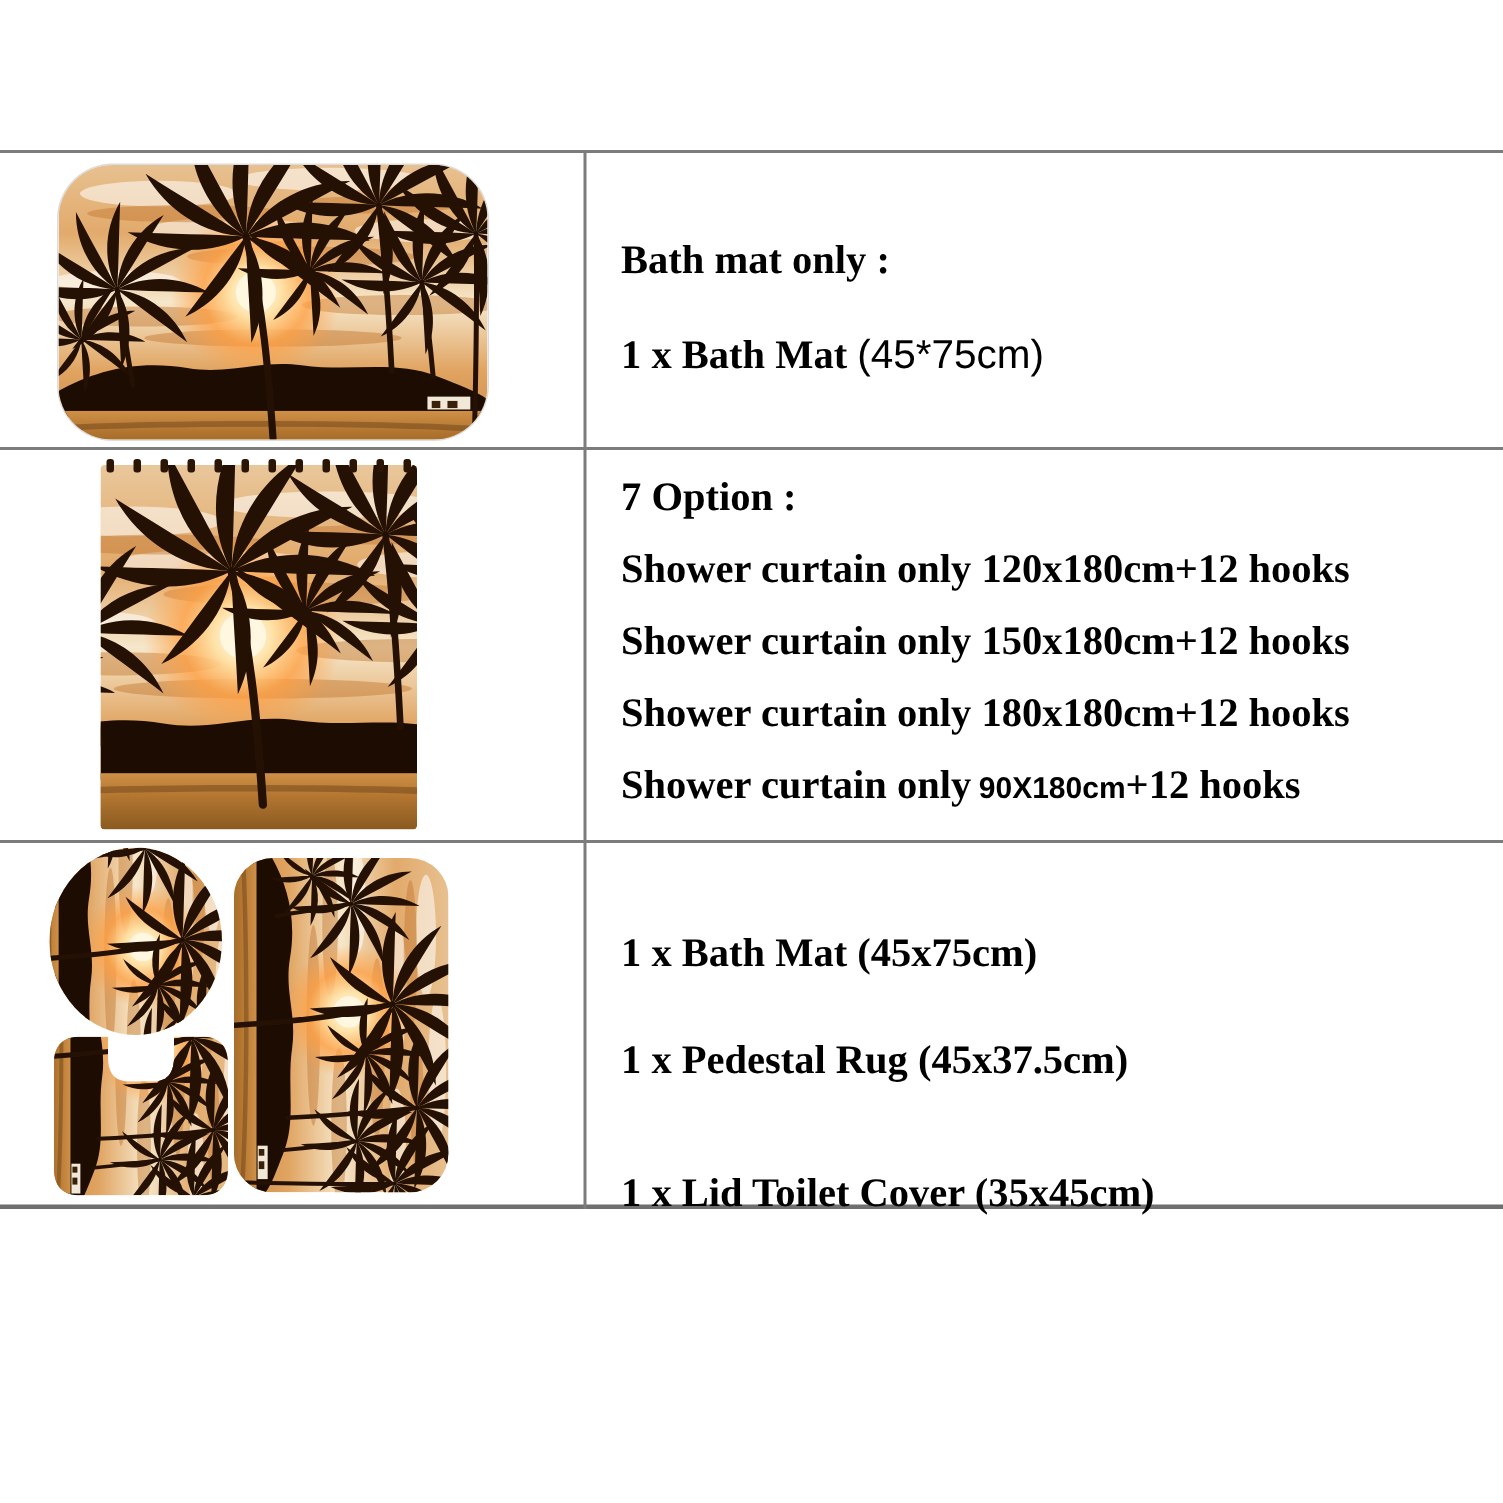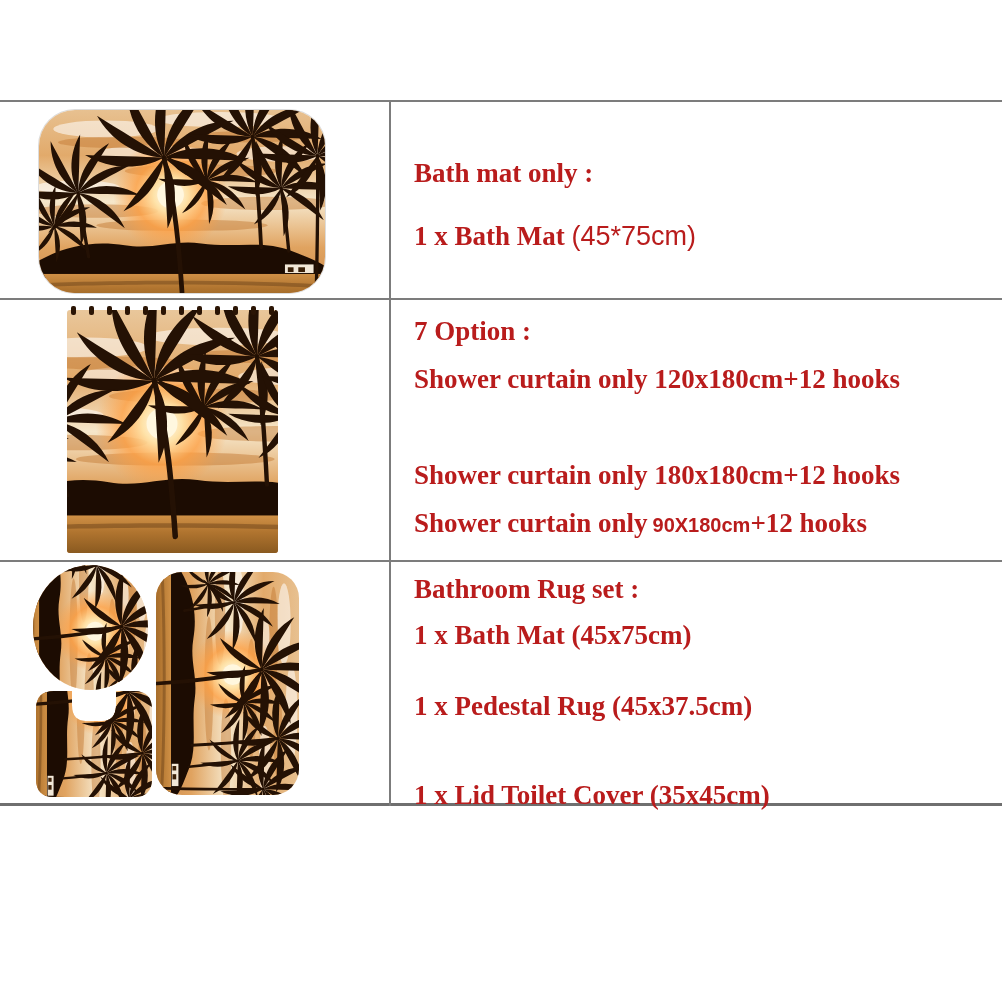--- a/index.html
+++ b/index.html
@@ -1,18 +1,18 @@
 <!DOCTYPE html>
 <html><head>
 <meta charset="utf-8">
 <style>
   html,body{margin:0;padding:0;background:#ffffff;}
   #stage{
     position:relative;width:1002px;height:1002px;background:#ffffff;overflow:hidden;
-    font-family:"Liberation Serif", serif;color:#b91c1c;
+    font-family:"Liberation Serif", serif;color:#000000;
   }
   .hline{position:absolute;left:0;width:1002px;background:#7c7c7c;}
   .vline{position:absolute;background:#7c7c7c;}
   .txt{position:absolute;left:414px;white-space:nowrap;font-weight:bold;font-size:27px;line-height:30px;}
   .sans{font-family:"Liberation Sans", sans-serif;font-weight:normal;font-size:27px;}
   .sansbold{font-family:"Liberation Sans", sans-serif;font-weight:bold;font-size:20px;margin-left:5px;}
   .photo{position:absolute;overflow:hidden;}
   .photo svg{display:block;width:100%;height:100%;}
   #bath-mat-photo{left:39px;top:110px;width:286px;height:183px;border-radius:36px;box-shadow:0 0 0 1px #dcdcdc;}
   #curtain-photo{left:67px;top:310px;width:211px;height:243px;border-radius:3px;}
@@ -152,36 +152,36 @@
       <span class="hook"></span>
       <span class="hook"></span>
   </div>
   <div class="photo" id="curtain-photo">
     <svg viewBox="52 0 191 220" preserveAspectRatio="xMidYMid slice">
         <use href="#palm-scene"></use>
       </svg>
   </div>
   <div class="txt" style="top:316px;">7 Option :</div>
   <div class="txt" style="top:364px;">Shower curtain only 120x180cm+12 hooks</div>
+  <div class="txt" style="top:412px;">Shower curtain only 150x180cm+12 hooks</div>
   <div class="txt" style="top:460px;">Shower curtain only 180x180cm+12 hooks</div>
   <div class="txt" style="top:508px;"><span>Shower curtain only</span><span class="sansbold">90X180cm</span><span>+12 hooks</span></div>
 
   <div class="photo" id="lid-cover-photo">
     <svg viewBox="25 40 170 185" preserveAspectRatio="xMidYMid slice">
         <use href="#palm-scene-rot"></use>
       </svg>
   </div>
   <div class="photo" id="pedestal-rug-photo">
     <svg viewBox="15 130 180 160" preserveAspectRatio="xMidYMid slice">
         <use href="#palm-scene-rot"></use>
       </svg>
   </div>
   <div class="photo" id="tall-mat-photo">
     <svg viewBox="0 0 220 300" preserveAspectRatio="xMidYMid slice">
         <use href="#palm-scene-rot"></use>
       </svg>
   </div>
-  <div class="txt" style="top:574px;">Bathroom Rug set :</div>
   <div class="txt" style="top:620px;">1 x Bath Mat (45x75cm)</div>
   <div class="txt" style="top:691px;">1 x Pedestal Rug (45x37.5cm)</div>
   <div class="txt" style="top:780px;">1 x Lid Toilet Cover (35x45cm)</div>
 
 </div>
 
 </body></html>

